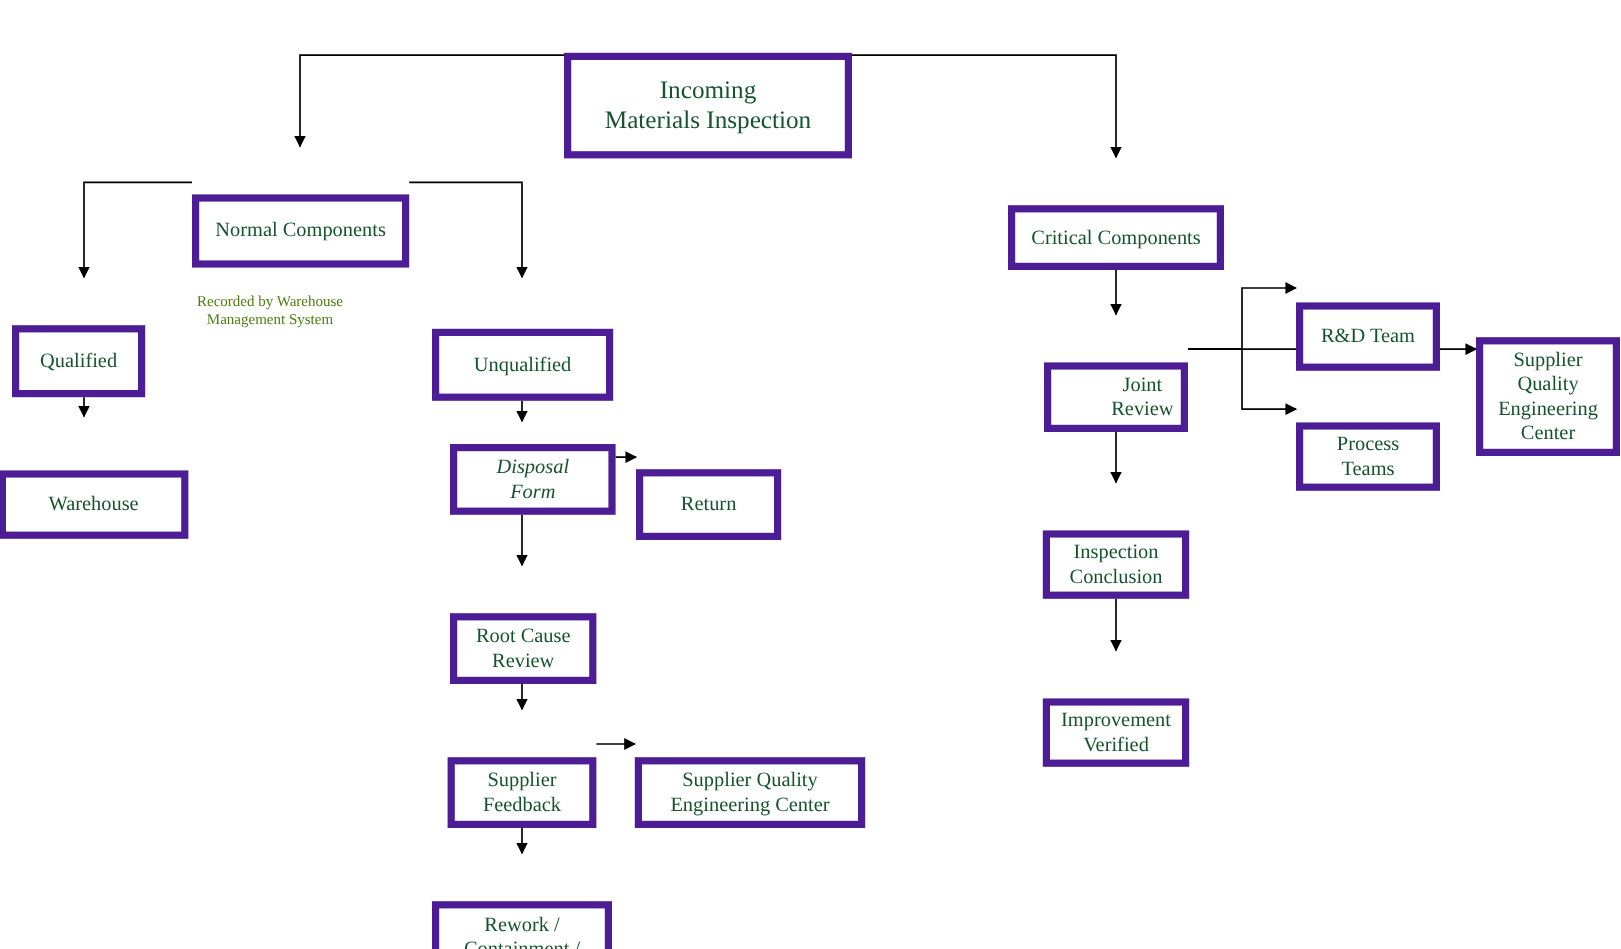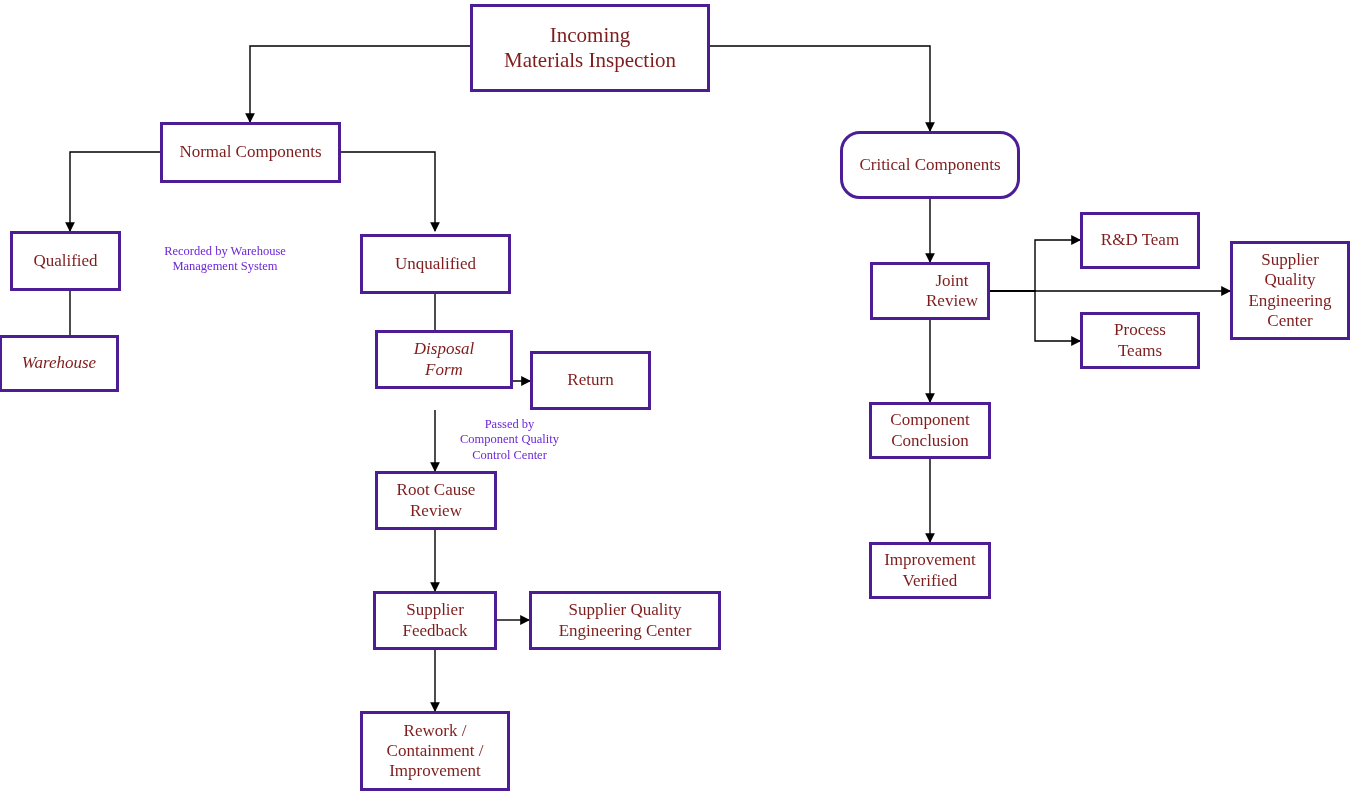--- a/index.html
+++ b/index.html
@@ -22,42 +22,43 @@
   #edges {
     position: absolute;
     left: 0;
     top: 0;
     width: 1351px;
     height: 791px;
   }
   .node {
     position: absolute;
     box-sizing: border-box;
-    border: 3px solid #4c1d95;
+    border: 6px solid #4c1d95;
     background: #ffffff;
     display: flex;
     align-items: center;
     justify-content: center;
     text-align: center;
     line-height: 1.18;
     font-size: 17px;
     font-family: "Liberation Serif", "DejaVu Serif", serif;
-    color: #7f1d1d;
+    color: #14532d;
     white-space: pre-line;
     z-index: 2;
+    margin-top: 40px;
   }
   .node.big {
     font-size: 21px;
   }
   .edge-label {
     position: absolute;
     text-align: center;
     font-size: 12.5px;
     line-height: 1.22;
-    color: #6d28d9;
+    color: #4d7c0f;
     white-space: pre-line;
     font-family: "Liberation Serif", "DejaVu Serif", serif;
     z-index: 3;
   }
 </style>
 </head>
 <body>
 
 <div id="canvas">
 
@@ -103,27 +104,27 @@
 
       <path d="M 930 459 L 930 542" marker-end="url(#arrow)"></path>
     </g>
   </svg>
 
   <div class="node big" style="left:470px; top:4px; width:240px; height:88px;">Incoming
 Materials Inspection</div>
 
   <div class="node" style="left:160px; top:122px; width:181px; height:61px;">Normal Components</div>
 
-  <div class="node" style="left:840px; top:131px; width:180px; height:68px;border-radius:20px;">Critical Components</div>
+  <div class="node" style="left:840px; top:131px; width:180px; height:54px;">Critical Components</div>
 
   <div class="node" style="left:10px; top:231px; width:111px; height:60px;">Qualified</div>
 
   <div class="node" style="left:360px; top:234px; width:151px; height:60px;">Unqualified</div>
 
-  <div class="node" style="left:-1px; top:335px; width:120px; height:57px;font-style:italic;">Warehouse</div>
+  <div class="node" style="left:-1px; top:352px; width:158px; height:57px;">Warehouse</div>
 
   <div class="node" style="left:375px; top:330px; width:138px; height:59px;font-style:italic;">Disposal
 Form</div>
 
   <div class="node" style="left:530px; top:351px; width:121px; height:59px;">Return</div>
 
   <div class="node" style="left:375px; top:471px; width:122px; height:59px;">Root Cause
 Review</div>
 
   <div class="node" style="left:373px; top:591px; width:124px; height:59px;">Supplier
@@ -141,26 +142,23 @@
   <div class="node" style="left:1080px; top:212px; width:120px; height:57px;">R&amp;D Team</div>
 
   <div class="node" style="left:1080px; top:312px; width:120px; height:57px;text-align:center;">Process
 Teams</div>
 
   <div class="node" style="left:1230px; top:241px; width:120px; height:99px;">Supplier
 Quality
 Engineering
 Center</div>
 
-  <div class="node" style="left:869px; top:402px; width:122px; height:57px;">Component
+  <div class="node" style="left:869px; top:402px; width:122px; height:57px;">Inspection
 Conclusion</div>
 
   <div class="node" style="left:869px; top:542px; width:122px; height:57px;">Improvement
 Verified</div>
 
   <div class="edge-label" style="left:140px; top:244px; width:170px;">Recorded by Warehouse
 Management System</div>
 
-  <div class="edge-label" style="left:432px; top:417px; width:155px;">Passed by
-Component Quality
-Control Center</div>
 
 </div>
 
 </body></html>

